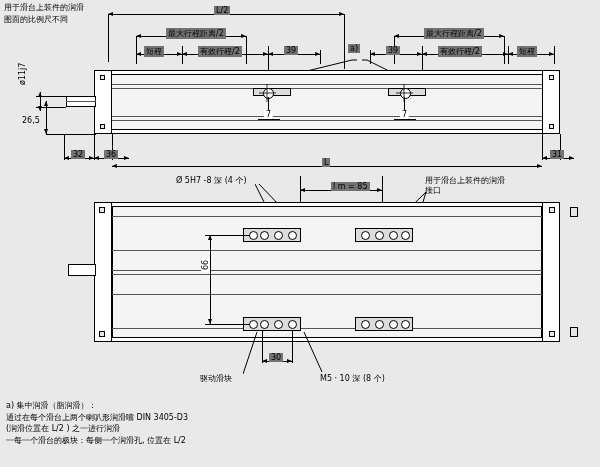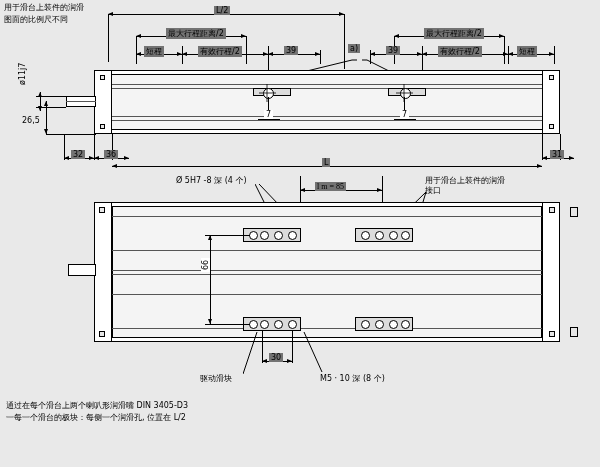--- a/index.html
+++ b/index.html
@@ -190,21 +190,21 @@
 <svg class="abs" style="left:255px;top:184px;" width="60" height="50">
   <polyline points="0,0 22,44" fill="none" stroke="#000" stroke-width="1"></polyline>
   <polyline points="4,0 46,44" fill="none" stroke="#000" stroke-width="1"></polyline>
 </svg>
 
 <div class="vl" style="left:300px;top:176px;height:52px;"></div>
 <div class="vl" style="left:382px;top:176px;height:52px;"></div>
 <div class="hl" style="left:300px;top:190px;width:82px;"></div>
 <div class="arr-l" style="left:300px;top:187.5px;"></div>
 <div class="arr-r" style="left:377px;top:187.5px;"></div>
-<div class="dimlabel" style="left:315px;top:182px;font-family:Liberation Serif, serif;">l m = 85</div>
+<div class="dimlabel" style="left:331px;top:182px;">l m = 85</div>
 
 <div class="txt abs" style="left:425px;top:176px;">
   <div>用于滑台上装件的润滑</div>
   <div>接口</div>
 </div>
 <svg class="abs" style="left:360px;top:192px;" width="70" height="145">
   <polyline points="66,0 20,45" fill="none" stroke="#000" stroke-width="1"></polyline>
   <polyline points="66,0 24,140" fill="none" stroke="#000" stroke-width="1"></polyline>
 </svg>
 
@@ -270,15 +270,17 @@
 <svg class="abs" style="left:243px;top:332px;" width="30" height="44">
   <polyline points="14,0 0,42" fill="none" stroke="#000" stroke-width="1"></polyline>
 </svg>
 
 <div class="txt abs" style="left:320px;top:374px;">M5 · 10 深 (8 个)</div>
 <svg class="abs" style="left:300px;top:332px;" width="40" height="44">
   <polyline points="4,0 22,40" fill="none" stroke="#000" stroke-width="1"></polyline>
 </svg>
 
 <div class="note" style="left:6px;top:400px;">
+  <div>a) 集中润滑（脂润滑）：</div>
   <div>通过在每个滑台上两个喇叭形润滑嘴 DIN 3405-D3</div>
+  <div>(润滑位置在 L/2 ) 之一进行润滑</div>
   <div>一每一个滑台的极块：每侧一个润滑孔, 位置在 L/2</div>
 </div>
 
 </body></html>

